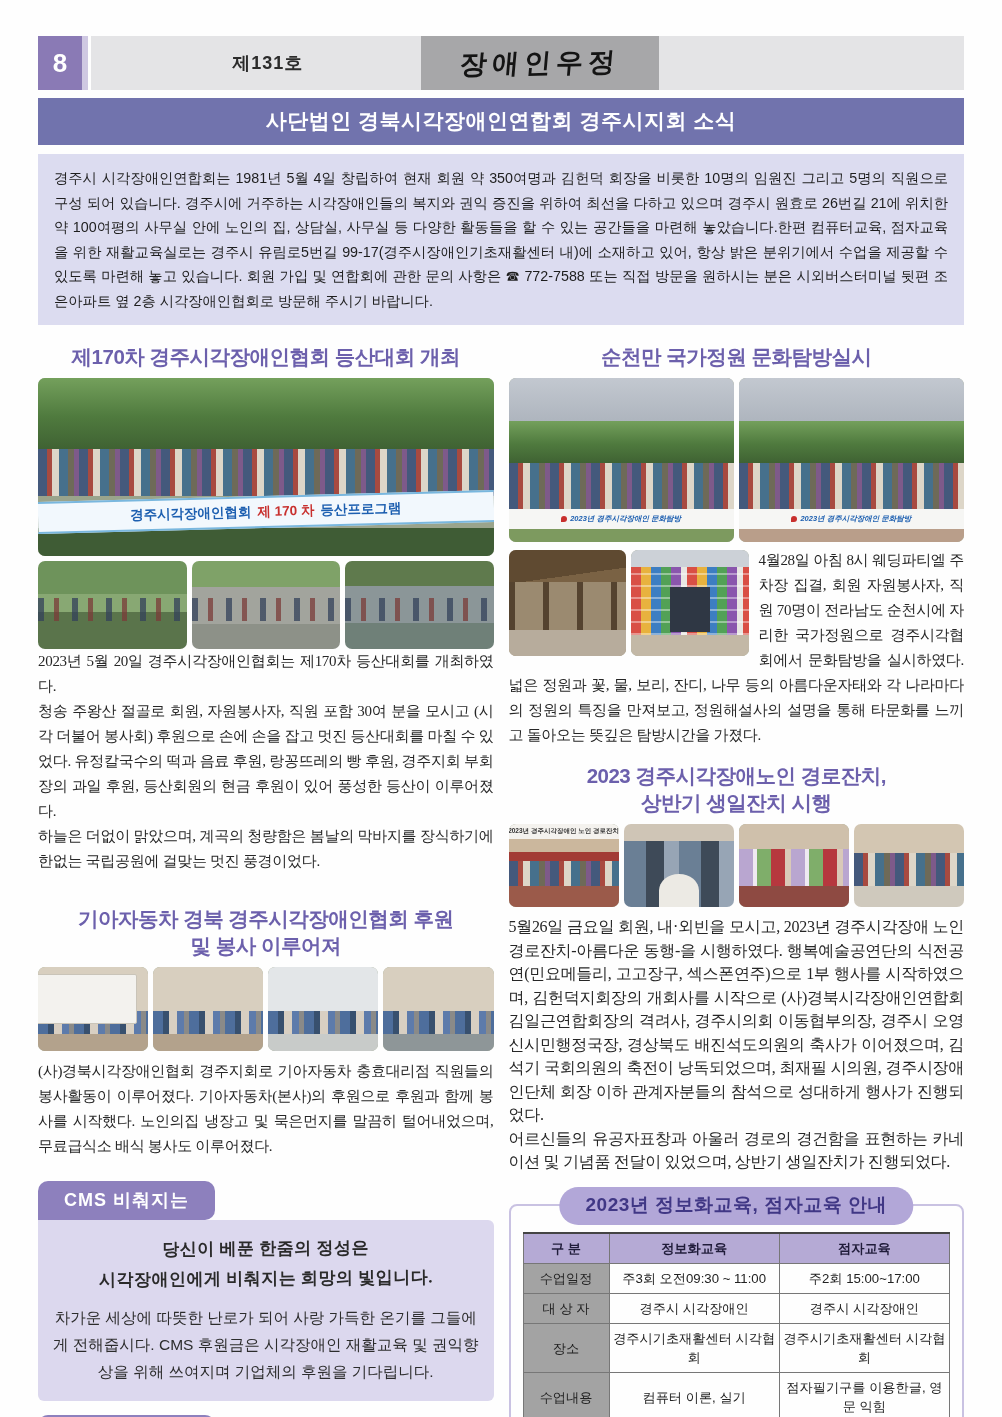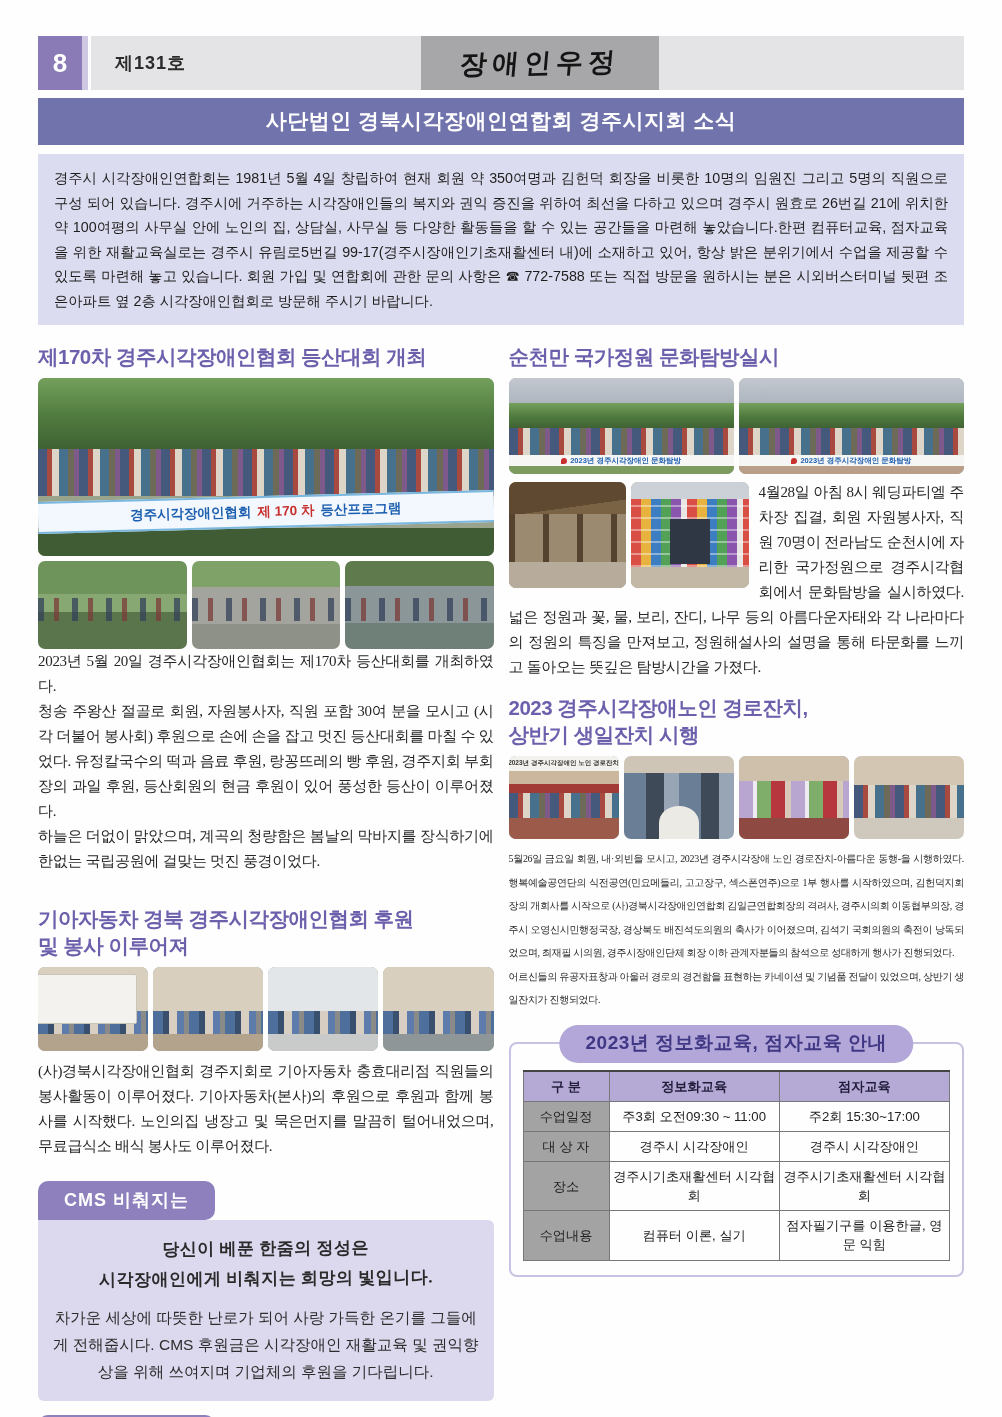--- a/index.html
+++ b/index.html
@@ -4,37 +4,37 @@
 <style>
   * { margin:0; padding:0; box-sizing:border-box; }
   html,body { background:#ffffff; }
   body { font-family:"Liberation Sans", sans-serif; color:#222; }
   .page { position:relative; width:1002px; height:1417px; background:#fefefe; padding:36px 38px 0 38px; overflow:hidden; }
 
   
   .topbar { display:flex; height:54px; align-items:stretch; }
   .pagenum { width:44px; background:#8a7ab5; color:#fff; font-size:26px; font-weight:bold; display:flex; align-items:center; justify-content:center; }
   .pagenum-strip { width:6px; background:#cfc8e2; margin-right:3px; }
-  .bar-left { flex:1; background:#e4e4e6; display:flex; align-items:center; padding-left:24px; }
+  .bar-left { flex:1; background:#e4e4e6; display:flex; align-items:center; padding-left:24px;justify-content:center; }
   .issue { font-size:18px; font-weight:bold; color:#2b2b2b; letter-spacing:1px; }
   .logo-box { width:238px; background:#a7a7a9; display:flex; align-items:center; justify-content:center; }
   .logo { font-family:"Liberation Serif", serif; font-size:27px; font-weight:900; color:#141414; letter-spacing:5px; transform:skewX(-6deg) rotate(-1deg); }
   .bar-right { flex:1; background:#e4e4e6; }
 
   
   .banner { margin-top:8px; background:#7173ad; color:#fff; text-align:center; font-size:21px; font-weight:bold; padding:9px 0 10px; letter-spacing:0.5px; }
 
   
   .intro { margin-top:9px; background:#dcdcf0; padding:12px 16px; font-size:14.3px; line-height:24.5px; text-align:justify; color:#1e1e1e; }
 
   
   .cols { display:flex; gap:15px; margin-top:14px; }
   .col { width:455.5px; }
 
-  h2.headline { color:#6c60ac; font-size:20.5px; font-weight:bold; text-align:left; line-height:1.32; margin:4px 0 8px; letter-spacing:-0.5px; }
+  h2.headline { color:#6c60ac; font-size:20.5px; font-weight:bold; text-align:center; line-height:1.32; margin:4px 0 8px; letter-spacing:-0.5px; }
 
   .body-serif { font-family:"Liberation Serif", serif; font-size:15px; line-height:25px; text-align:justify; color:#262626; letter-spacing:-0.3px; }
   .body-serif p { margin:0; }
 
   
   .ph { border-radius:7px; overflow:hidden; position:relative; display:flex; flex-direction:column; background:#9aa48c; }
   .ph > div { width:100%; }
   .row { display:flex; gap:5px; margin-top:5px; }
   .row .ph { flex:1; }
 
@@ -57,21 +57,21 @@
   .t2 { background:linear-gradient(180deg,#7fa268 0 30%,#a2a49d 30% 72%,#8d9188 72%); }
   .t3 { background:linear-gradient(180deg,#5f7a4d 0 28%,#8b9698 28% 70%,#6f8078 70%); }
   .trail-overlay { position:absolute; left:0; right:0; top:42%; height:26%; background:repeating-linear-gradient(90deg,#33415a 0 6px,transparent 6px 16px,#7a3b38 16px 21px,transparent 21px 34px); opacity:.75; }
 
   .kia { height:84px; }
   .kia .wall { height:52%; }
   .kia .crew { height:28%; }
   .kia .floor{ height:20%; }
   .fridge { position:absolute; top:8%; right:10%; width:22%; height:60%; background:#f3f2ee; border:1px solid #c9c4b8; border-radius:2px; }
 
-  .garden { height:96px; }
+  .garden { height:164px;font-style:italic; }
   .garden .sky { height:26%; }
   .garden .tree{ height:26%; }
   .garden .crowd{ height:28%; }
   .garden .gbanner { height:12%; background:#f6f6f4; color:#1d5fb0; font-size:7.5px; font-weight:bold; display:flex; align-items:center; justify-content:center; gap:3px; }
   .garden .gbanner .dot { width:6px; height:6px; background:#c8302e; border-radius:50% 50% 50% 0; display:inline-block; }
   .garden .grass { height:8%; }
 
   .wrap-photos { float:left; width:240px; margin:2px 10px 2px 0; display:flex; gap:5px; }
   .wrap-photos .ph { height:106px; flex:1; }
   .pavilion { background:#9b8a70; }
@@ -283,40 +283,40 @@
         <div class="ph feast f3">
           <div class="top"></div>
             <div class="hb tex-hanbok"></div>
             <div class="floor"></div>
         </div>
         <div class="ph feast f4">
             <div class="crowd2 tex-crowd"></div>
           </div>
       </div>
 
-      <div class="body-serif" style="margin-top:8px; font-size:10px; line-height:23.5px">
+      <div class="body-serif" style="margin-top:8px; font-size:16px; line-height:23.5px">
         <p>5월26일 금요일 회원, 내·외빈을 모시고, 2023년 경주시각장애 노인 경로잔치-아름다운 동행-을 시행하였다. 행복예술공연단의 식전공연(민요메들리, 고고장구, 섹스폰연주)으로 1부 행사를 시작하였으며, 김헌덕지회장의 개회사를 시작으로 (사)경북시각장애인연합회 김일근연합회장의 격려사, 경주시의회 이동협부의장, 경주시 오영신시민행정국장, 경상북도 배진석도의원의 축사가 이어졌으며, 김석기 국회의원의 축전이 낭독되었으며, 최재필 시의원, 경주시장애인단체 회장 이하 관계자분들의 참석으로 성대하게 행사가 진행되었다.</p>
         <p>어르신들의 유공자표창과 아울러 경로의 경건함을 표현하는 카네이션 및 기념품 전달이 있었으며, 상반기 생일잔치가 진행되었다.</p>
       </div>
 
       <div class="edu-box">
         <div class="edu-pill">2023년 정보화교육, 점자교육 안내</div>
         <table class="edu">
           <thead>
             <tr>
               <th style="width:86px">구 분</th>
               <th>정보화교육</th>
               <th>점자교육</th>
             </tr>
           </thead>
           <tbody>
             <tr>
               <td class="lab">수업일정</td>
               <td>주3회 오전09:30 ~ 11:00</td>
-              <td>주2회 15:30~17:00</td>
+              <td>주2회 15:00~17:00</td>
             </tr>
             <tr>
               <td class="lab">대 상 자</td>
               <td>경주시 시각장애인</td>
               <td>경주시 시각장애인</td>
             </tr>
             <tr>
               <td class="lab">장소</td>
               <td>경주시기초재활센터 시각협회</td>
               <td>경주시기초재활센터 시각협회</td>

